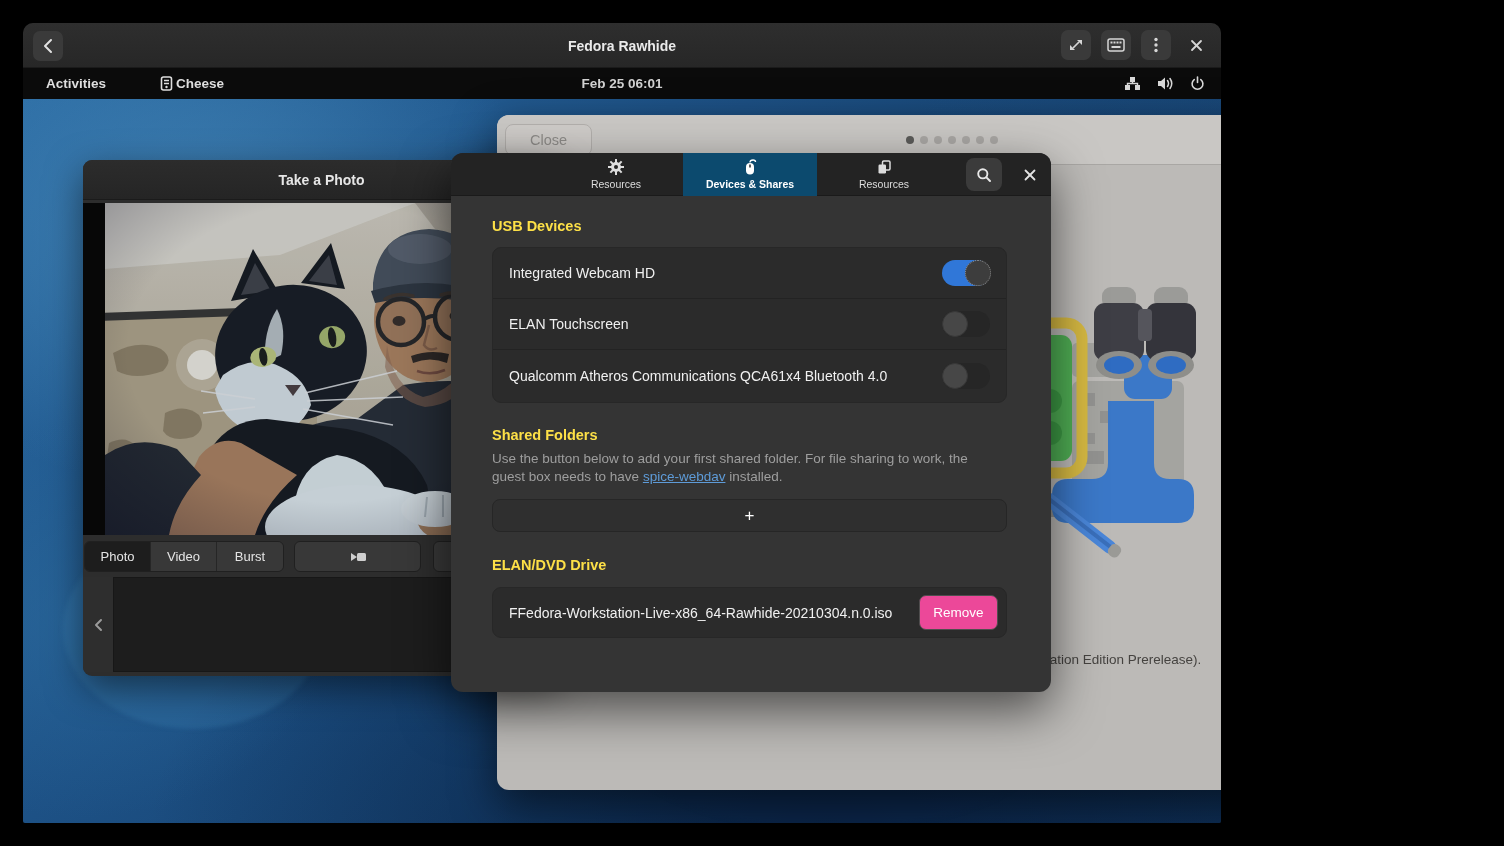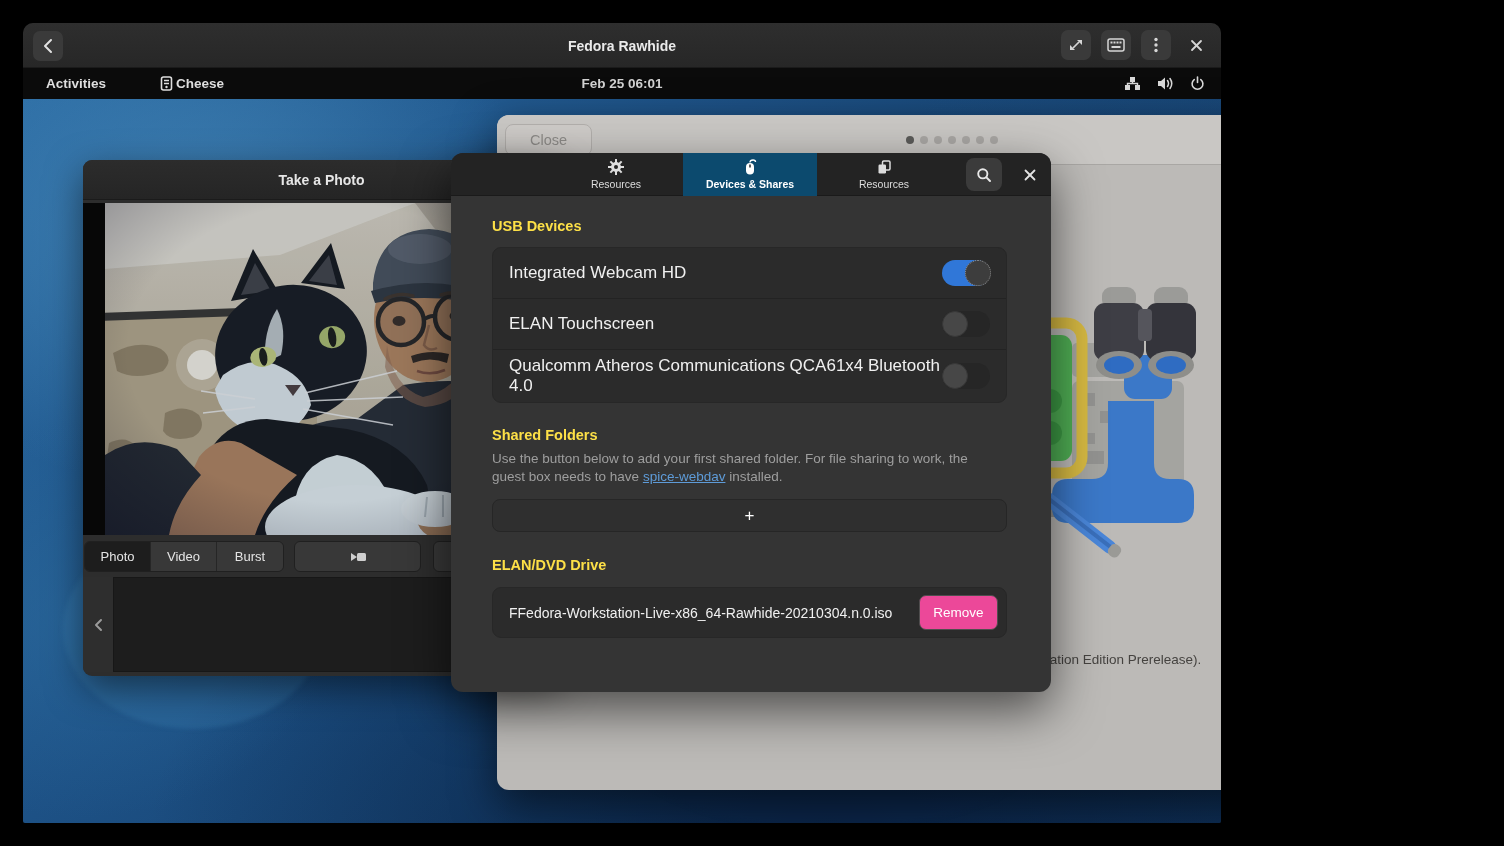--- a/index.html
+++ b/index.html
@@ -102,21 +102,21 @@
     background:#3b3b3b; display:flex; align-items:center; justify-content:center; }
   .props-close { position:absolute; left:563px; top:5px; width:32px; height:33px; display:flex;
     align-items:center; justify-content:center; color:#e2e2e2; font-size:16px; }
 
   .section-heading { position:absolute; left:41px; color:#fde047; font-weight:bold; font-size:14.5px; }
   .h-usb { top:65px; } .h-shared { top:274px; } .h-cdrom { top:404px; }
 
   .usb-list { position:absolute; left:41px; top:94px; width:515px; height:156px; border-radius:9px;
     overflow:hidden; border:1px solid #272727; background:#2b2b2b; }
   .usb-row { position:relative; height:51px; border-bottom:1px solid #232323; display:flex;
-    align-items:center; padding:0 16px; color:#f0f0f0; font-size:17px; }
+    align-items:center; padding:0 16px; color:#f0f0f0; font-size:14px; }
   .usb-row:last-child { border-bottom:none; }
   .usb-row .label { flex:1; }
   .switch { width:48px; height:26px; border-radius:13px; position:relative; background:#262626; }
   .switch .knob { position:absolute; top:0; width:26px; height:26px; border-radius:50%;
     background:#474747; border:1px solid #383838; }
   .switch[data-state="on"] { background:#3077d8; }
   .switch[data-state="on"] .knob { right:-1px; background:#3d3d3d; border:1px dotted #8d8d8d; }
   .switch[data-state="off"] .knob { left:0; }
 
   .shared-desc { position:absolute; left:41px; top:297px; width:492px; font-size:13.5px;

